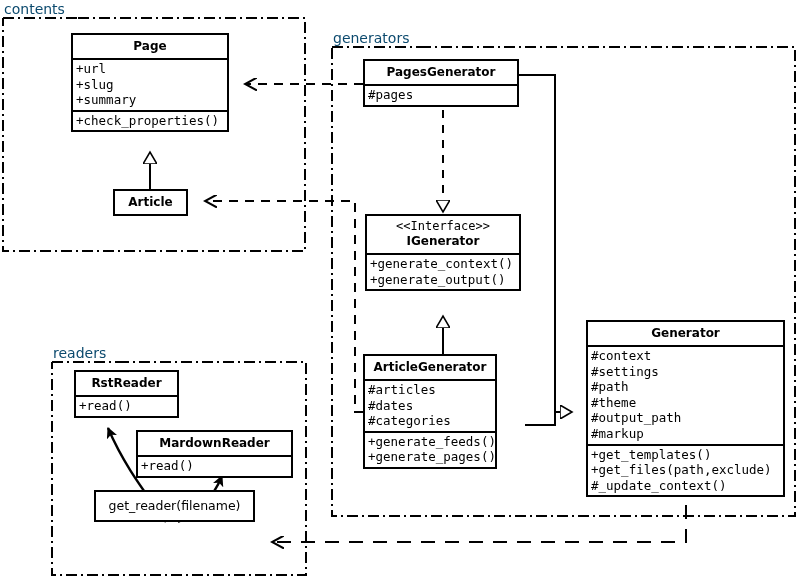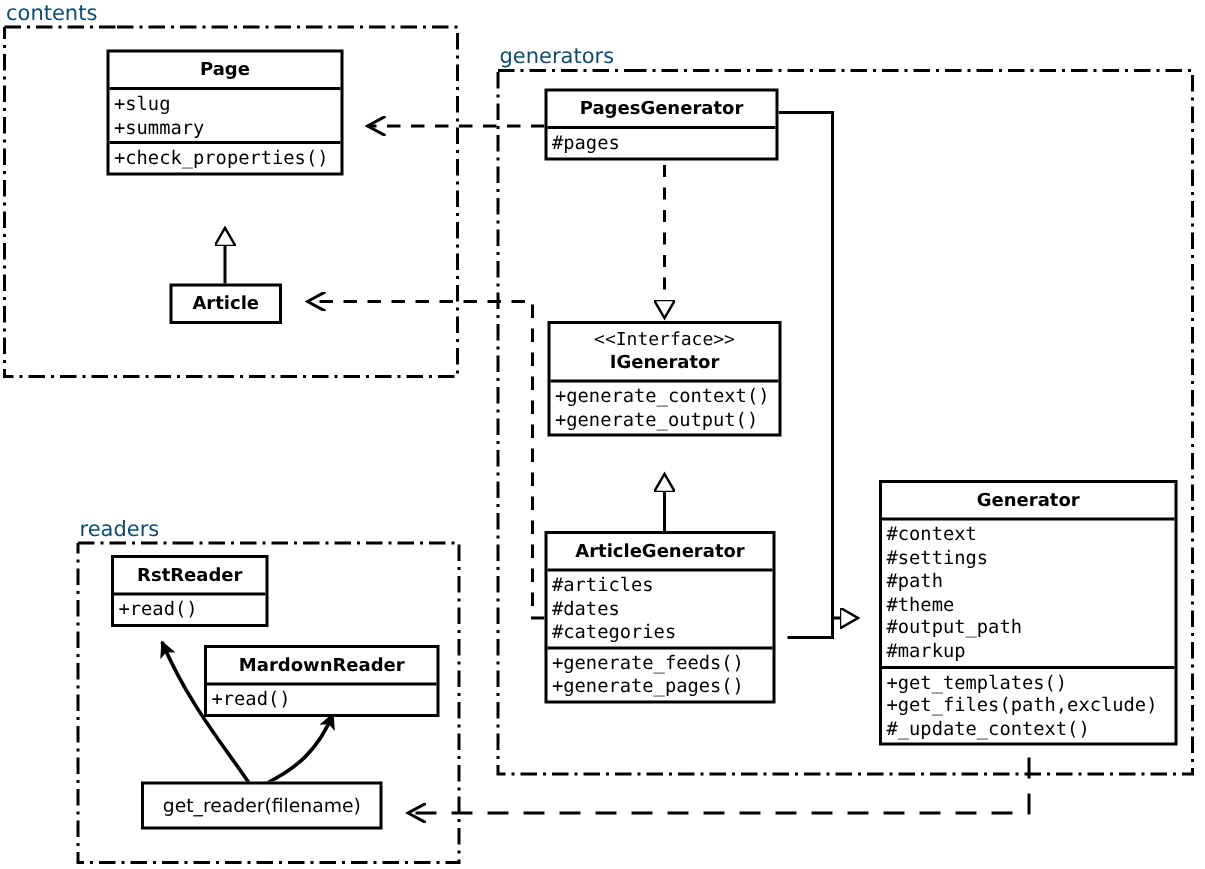--- a/index.html
+++ b/index.html
@@ -72,20 +72,21 @@
 
   <div class="pkg-label" style="left:4px;top:2px;">contents</div>
 
   <div class="pkg-label" style="left:333px;top:31px;">generators</div>
 
   <div class="pkg-label" style="left:53px;top:346px;">readers</div>
 
   <div class="umlbox" style="left:71px;top:33px;width:158px;">
     <div class="sec cname">Page</div>
     <div class="sec members">
+      <div>+url</div>
       <div>+slug</div>
       <div>+summary</div>
     </div>
     <div class="sec members">
       <div>+check_properties()</div>
     </div>
   </div>
 
   <div class="umlbox" style="left:113px;top:189px;width:75px;">
     <div class="sec cname">Article</div>
@@ -102,21 +103,21 @@
     <div class="sec">
       <div class="stereo">&lt;&lt;Interface&gt;&gt;</div>
       <div class="cname" style="padding-top:0;">IGenerator</div>
     </div>
     <div class="sec members">
       <div>+generate_context()</div>
       <div>+generate_output()</div>
     </div>
   </div>
 
-  <div class="umlbox" style="left:363px;top:354px;width:154px;">
+  <div class="umlbox" style="left:363px;top:354px;width:134px;">
     <div class="sec cname">ArticleGenerator</div>
     <div class="sec members">
       <div>#articles</div>
       <div>#dates</div>
       <div>#categories</div>
     </div>
     <div class="sec members">
       <div>+generate_feeds()</div>
       <div>+generate_pages()</div>
     </div>
@@ -146,17 +147,17 @@
     </div>
   </div>
 
   <div class="umlbox" style="left:136px;top:430px;width:157px;">
     <div class="sec cname">MardownReader</div>
     <div class="sec members">
       <div>+read()</div>
     </div>
   </div>
 
-  <div class="umlbox" style="left:94px;top:521px;width:161px;">
+  <div class="umlbox" style="left:94px;top:490px;width:161px;">
     <div class="sec plainlabel">get_reader(filename)</div>
   </div>
 
 </div>
 
 </body></html>

